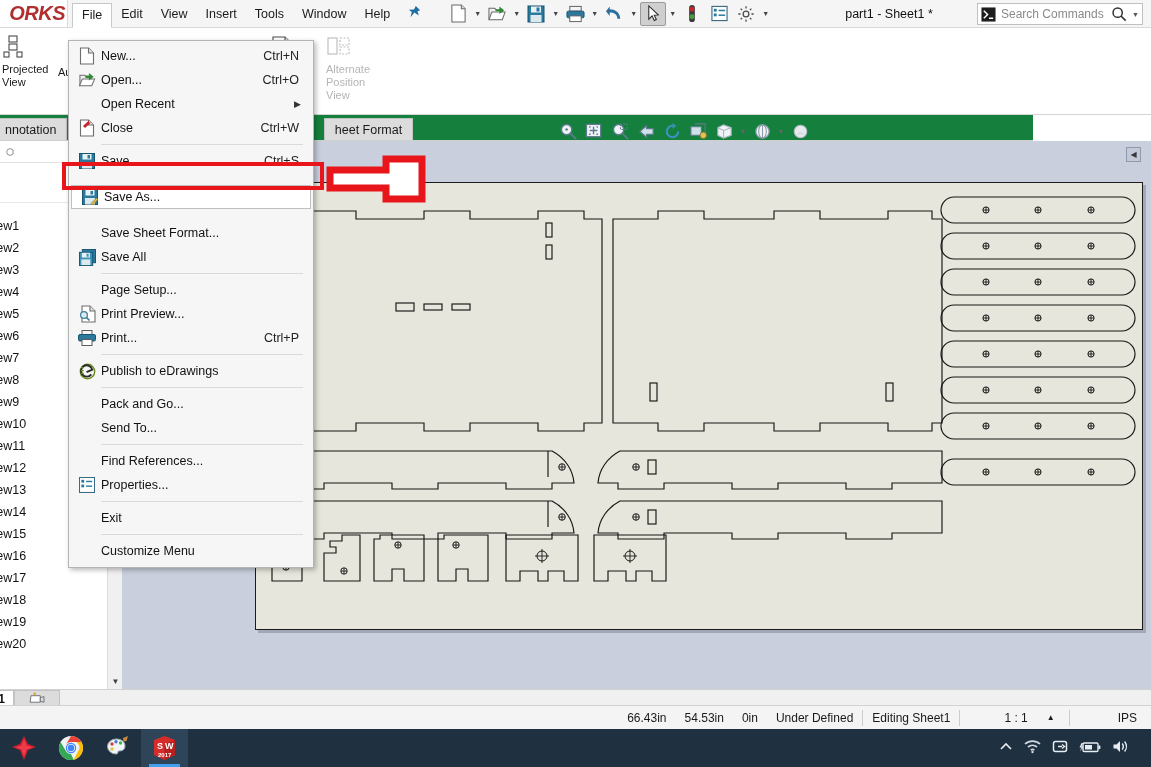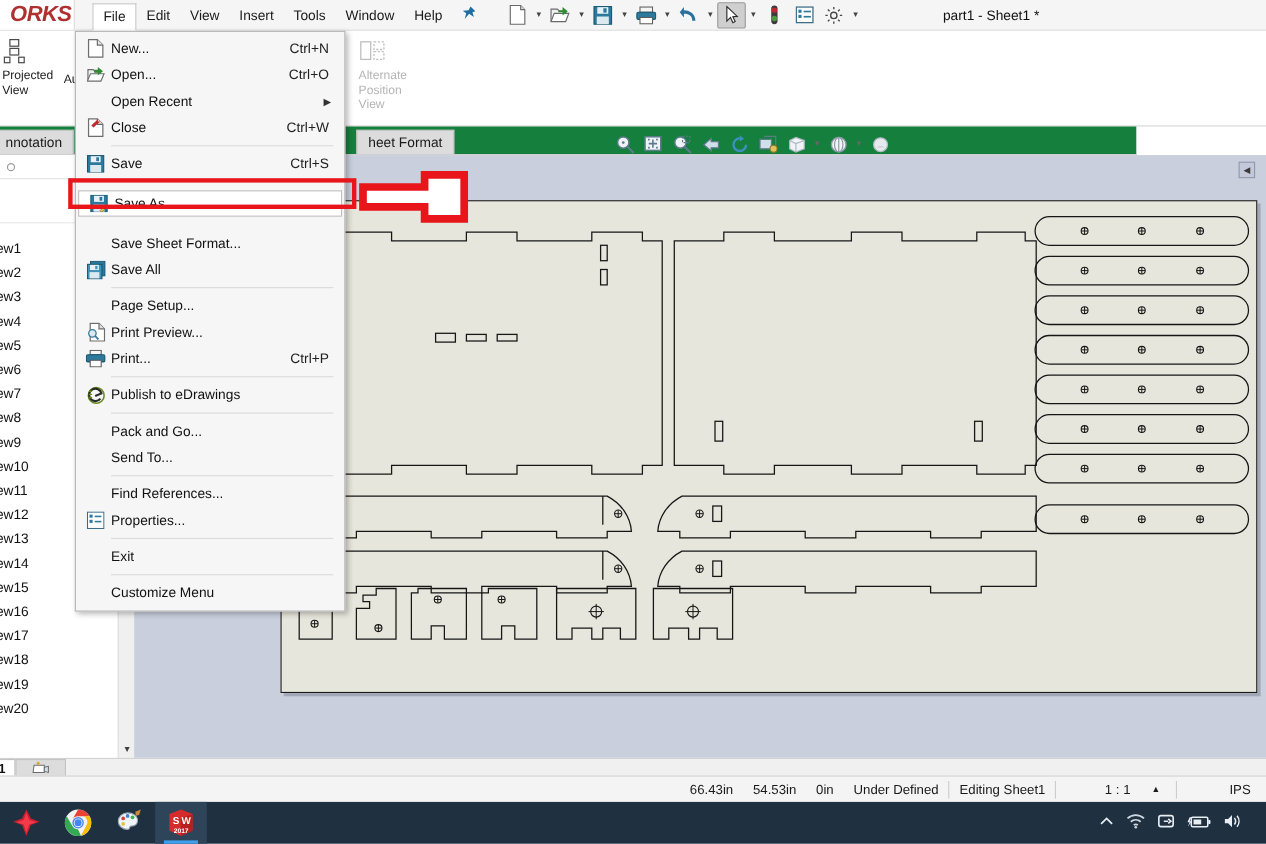--- a/index.html
+++ b/index.html
@@ -24,21 +24,21 @@
   .logo {
     width:68px; height:27px;
     display:flex; align-items:center; justify-content:flex-end;
     font-family:"Liberation Sans", sans-serif;
     font-weight:bold; font-size:20px; font-style:italic;
     color:#b03030; letter-spacing:-0.5px;
     overflow:hidden; background:#fff;
     border-right:1px solid #dadada;
     padding-right:2px;
   }
-  .menu-items { display:flex; align-items:center; height:28px; margin-left:16px; }
+  .menu-items { display:flex; align-items:center; height:28px; margin-left:4px; }
   .menu-item {
     padding:4px 9px; font-size:12.5px; color:#1a1a1a; height:22px;
     display:flex; align-items:center; cursor:default;
   }
   .menu-item.active {
     background:#ffffff;
     border:1px solid #c8c8c8;
     border-bottom:1px solid #ffffff;
     height:25px; margin-top:3px;
     position:relative; z-index:60;
@@ -145,21 +145,21 @@
   }
   .canvas-corner {
     position:absolute; right:10px; top:6px; width:15px; height:15px;
     border:1px solid #9099ab; background:#c3c9d8;
     display:flex; align-items:center; justify-content:center;
     font-size:8px; color:#3a3a3a;
   }
 
   
   .filemenu {
-    position:absolute; left:68px; top:28px; width:246px;
+    position:absolute; left:68px; top:40px; width:246px;
     background:#f6f6f6; border:1px solid #b4b4b4;
     box-shadow:2px 2px 5px rgba(0,0,0,0.28);
     z-index:200; padding:3px 0 4px 0;
   }
   .fm-item {
     height:24px; display:flex; align-items:center;
     padding-left:4px; font-size:12.5px; color:#111;
     position:relative;
   }
   .fm-ico { width:28px; display:flex; align-items:center; justify-content:center; flex:0 0 28px; }
@@ -314,20 +314,33 @@
             <circle cx="10" cy="10" r="3.2"></circle>
             <path d="M10 1.5 v2.4 M10 16.1 v2.4 M1.5 10 h2.4 M16.1 10 h2.4 M4 4 l1.7 1.7 M14.3 14.3 l1.7 1.7 M16 4 l-1.7 1.7 M5.7 14.3 L4 16"></path>
           </g>
         </svg>
     </div>
     <div class="qat-caret">▼</div>
   </div>
 
   <div class="doc-title">part1 - Sheet1 *</div>
 
+  <div class="searchbox">
+    <svg width="15" height="15" viewBox="0 0 16 16">
+        <rect x="0.5" y="0.5" width="15" height="15" fill="#1d1d1d"></rect>
+        <path d="M3 4 L7 8 L3 12" stroke="#fff" stroke-width="1.6" fill="none"></path>
+        <path d="M8.5 12 h4.5" stroke="#fff" stroke-width="1.6"></path>
+      </svg>
+    <div class="search-ph">Search Commands</div>
+    <svg width="16" height="16" viewBox="0 0 18 18">
+        <circle cx="7.5" cy="7.5" r="5.2" fill="none" stroke="#333" stroke-width="1.7"></circle>
+        <path d="M11.3 11.3 L16.5 16.5" stroke="#333" stroke-width="1.8"></path>
+      </svg>
+    <span style="font-size:7px;color:#555;">▼</span>
+  </div>
 </div>
 
 <div class="ribbon">
   <div class="ribbon-cmd" style="margin-left:2px;">
     <div class="ribbon-ico">
       <svg width="22" height="24" viewBox="0 0 22 24">
           <rect x="7" y="1" width="8" height="6" fill="#fff" stroke="#4a4a4a" stroke-width="1.1"></rect>
           <rect x="7" y="9" width="8" height="6" fill="#fff" stroke="#4a4a4a" stroke-width="1.1"></rect>
           <rect x="2" y="17" width="5" height="5" fill="#fff" stroke="#4a4a4a" stroke-width="1.1"></rect>
           <rect x="15" y="17" width="5" height="5" fill="#fff" stroke="#4a4a4a" stroke-width="1.1"></rect>

